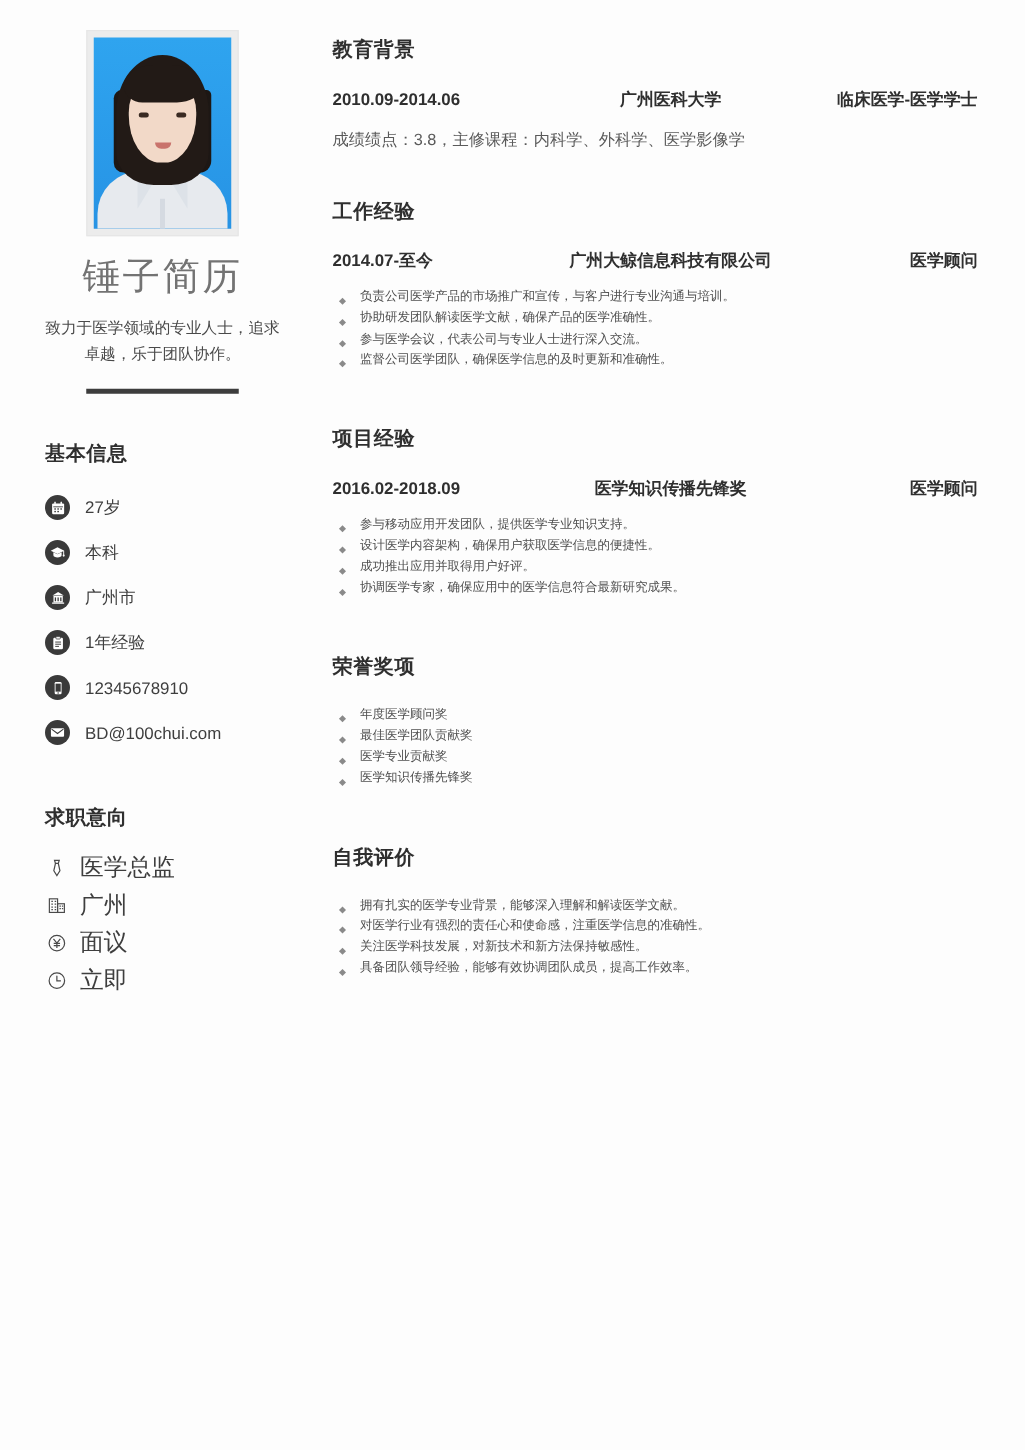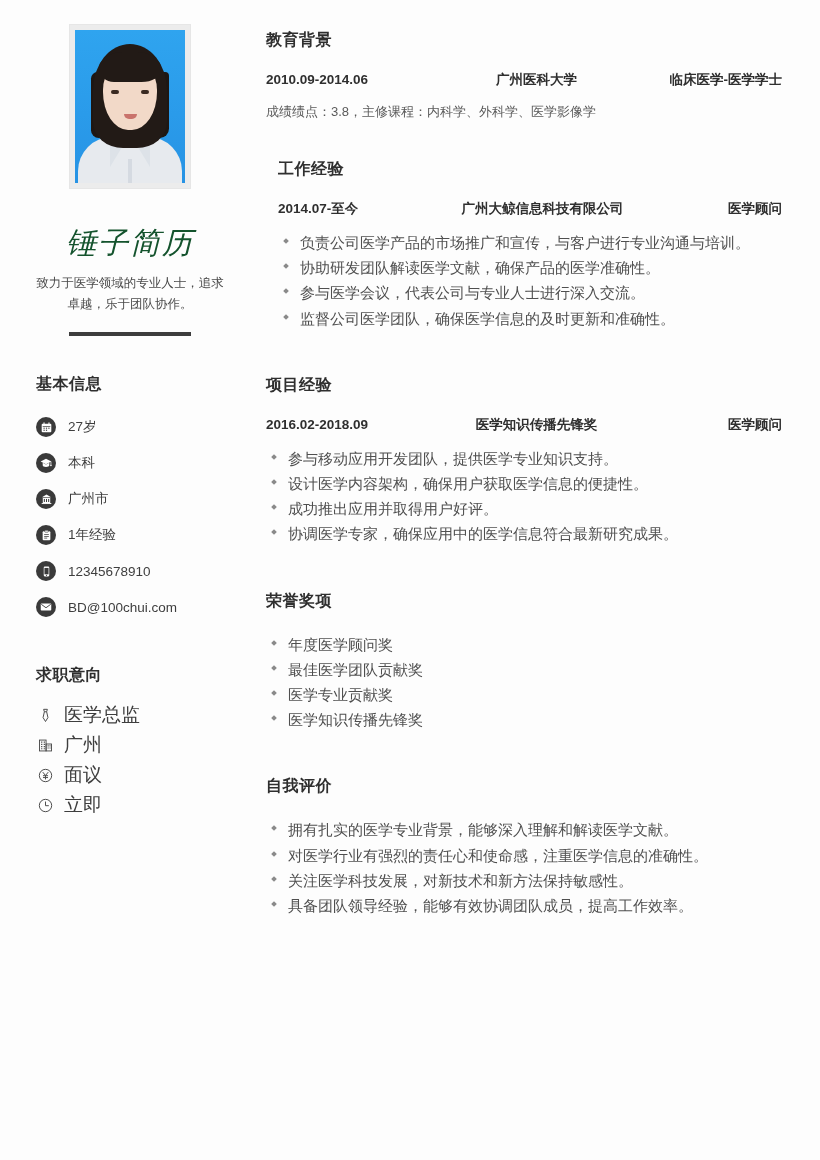--- a/index.html
+++ b/index.html
@@ -144,28 +144,27 @@
     position: absolute;
     left: 50%;
     bottom: 0;
     width: 4px;
     height: 24px;
     margin-left: -2px;
     background: #d5dae1;
   }
 
   .name {
-    margin-top: 36px;
+    margin-top: 15px;
     text-align: center;
     font-size: 30px;
     font-weight: 400;
     letter-spacing: 2px;
-    color: #14532d;
+    color: #737373;
     line-height: 1.2;
-    font-style: italic;
   }
 
   .tagline {
     margin-top: 12px;
     text-align: center;
     font-size: 12.5px;
     line-height: 1.65;
     color: #4a4a4a;
     padding: 0 16px;
   }
@@ -229,21 +228,21 @@
   .outline-icon svg { display: block; }
 
   
   .main {
     flex: 1;
     padding: 30px 38px 0 6px;
   }
 
   .section { margin-bottom: 30px; }
   .section.edu { margin-bottom: 36px; }
-  .section.work { margin-bottom: 44px; margin-left: 12px; }
+  .section.work { margin-bottom: 44px; }
   .section.proj { margin-bottom: 44px; }
   .section.honor { margin-bottom: 44px; }
 
   .sec-title {
     font-size: 16px;
     font-weight: bold;
     color: #2f2f2f;
     letter-spacing: 0.5px;
     margin-bottom: 20px;
   }
@@ -263,21 +262,21 @@
   .entry-note {
     font-size: 13px;
     color: #5a5a5a;
     line-height: 1.7;
   }
 
   ul.bullets { list-style: none; }
   ul.bullets li {
     position: relative;
     padding-left: 22px;
-    font-size: 15px;
+    font-size: 10px;
     line-height: 1.68;
     color: #4f4f4f;
   }
   ul.bullets li::before {
     content: "";
     position: absolute;
     left: 6px;
     top: 9px;
     width: 4px;
     height: 4px;

